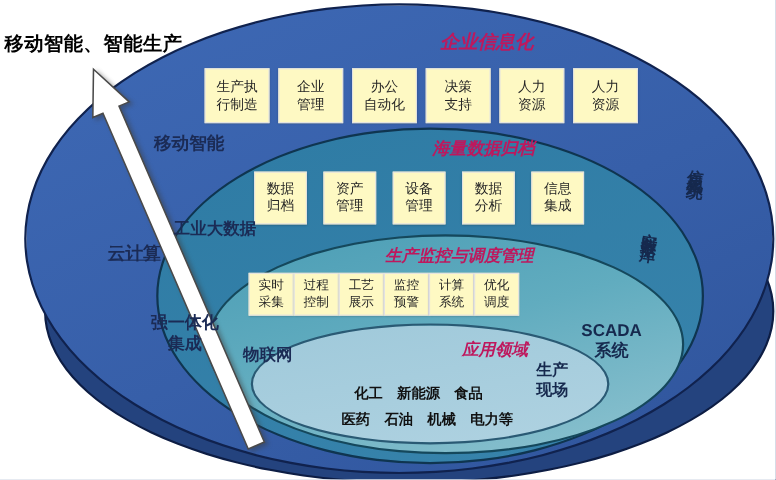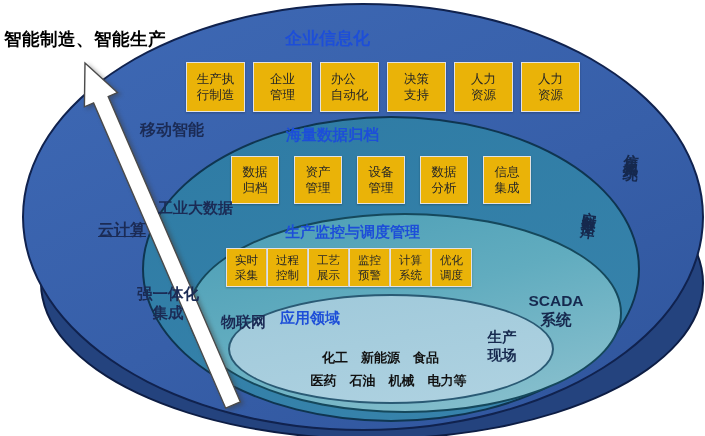--- a/index.html
+++ b/index.html
@@ -11,34 +11,34 @@
   .ring { position:absolute; border-radius:50%; }
   #ring-outer   { left:40px;  top:126px; width:660px; height:310px; background:#24437E; border:2px solid #0D1D44; z-index:1; }
   #ring-blue    { left:22px;  top:3px;   width:678px; height:424px; background:linear-gradient(155deg,#3E69B5 0%,#375FA9 55%,#2F549B 100%); border:2px solid #10224E; z-index:2; }
   #ring-teal-d  { left:142px; top:116px; width:494px; height:302px; background:linear-gradient(160deg,#2E7BA4 0%,#3884AC 100%); border:2px solid #0F3550; z-index:3; }
   #ring-teal-l  { left:188px; top:213px; width:430px; height:196px; background:linear-gradient(165deg,#4B9DB5 0%,#61ACBF 45%,#8FC3D0 100%); border:2px solid #15485C; z-index:4; }
   #ring-inner   { left:228px; top:294px; width:322px; height:106px; background:linear-gradient(170deg,#9FC9DA 0%,#AFD2E1 100%); border:2px solid #2A5A74; z-index:5; }
 
   #arrow-svg { position:absolute; left:0; top:0; z-index:6; pointer-events:none; }
 
   .txt { position:absolute; z-index:7; }
-  .layer-title { font-weight:bold; color:#1d4ed8; text-align:left; }
+  .layer-title { font-weight:bold; color:#be185d; text-align:right;font-style:italic; }
   #enterprise-title  { left:285px; top:27px;  width:200px; font-size:17px; }
   #archive-title     { left:286px; top:125px; width:200px; font-size:15.5px; }
   #monitor-title     { left:285px; top:223px; width:200px; font-size:15px; }
   #application-title { left:280px; top:309px; width:200px; font-size:15px; }
 
   .box-row { position:absolute; display:flex; z-index:7; }
   #row-enterprise { left:186px; top:62px;  gap:8px;  }
-  #row-archive    { left:231px; top:156px; gap:15px; }
+  #row-archive    { left:231px; top:156px; gap:15px;font-family:Liberation Mono, monospace; }
   #row-monitor    { left:226px; top:248px; }
   .box {
-    background:#eab308; border:1px solid #e2e2e2; box-shadow:0 1px 2px rgba(0,0,0,0.25);
+    background:#fef9c3; border:1px solid #e2e2e2; box-shadow:0 1px 2px rgba(0,0,0,0.25);
     display:flex; align-items:center; justify-content:center;
-    text-align:left; white-space:pre-line; color:#262626;
+    text-align:center; white-space:pre-line; color:#262626;
   }
   #row-enterprise .box { width:57px; height:48px; font-size:12.5px; line-height:1.3; }
   #row-archive    .box { width:46px; height:46px; font-size:12.5px; line-height:1.3; }
   #row-monitor    .box { width:39px; height:37px; font-size:11.5px; line-height:1.25; }
 
   .side-label { font-weight:bold; color:#1B2B55; }
   #label-mobile      { left:140px; top:120px; font-size:16px; }
   #label-cloud       { left:98px;  top:220px; font-size:16px;text-decoration:underline; }
   #label-bigdata     { left:158px; top:199px; font-size:15px;text-align:right; }
   #label-integration { left:132px; top:285px; width:72px; font-size:15.5px; line-height:1.2; text-align:center; white-space:pre-line; }
@@ -63,21 +63,21 @@
   <div class="ring" id="ring-outer"></div>
   <div class="ring" id="ring-blue"></div>
   <div class="ring" id="ring-teal-d"></div>
   <div class="ring" id="ring-teal-l"></div>
   <div class="ring" id="ring-inner"></div>
 
   <svg id="arrow-svg" width="705" height="436" viewBox="0 0 705 436">
     <polygon points="85,63 117.4,92.6 108.2,96.5 240.3,401.8 225.7,408.2 93.6,102.9 84.4,106.8" fill="#ffffff" stroke="#4a4a4a" stroke-width="1.4" style="filter:drop-shadow(3px 2px 2px rgba(60,60,60,0.45));"></polygon>
   </svg>
 
-  <div class="txt" id="main-title">智能制造、智能生产</div>
+  <div class="txt" id="main-title">移动智能、智能生产</div>
 
   <div class="txt layer-title" id="enterprise-title">企业信息化</div>
   <div class="txt layer-title" id="archive-title">海量数据归档</div>
   <div class="txt layer-title" id="monitor-title">生产监控与调度管理</div>
   <div class="txt layer-title" id="application-title">应用领域</div>
 
   <div class="box-row" id="row-enterprise">
     <div class="box">生产执
 行制造</div>
     <div class="box">企业

